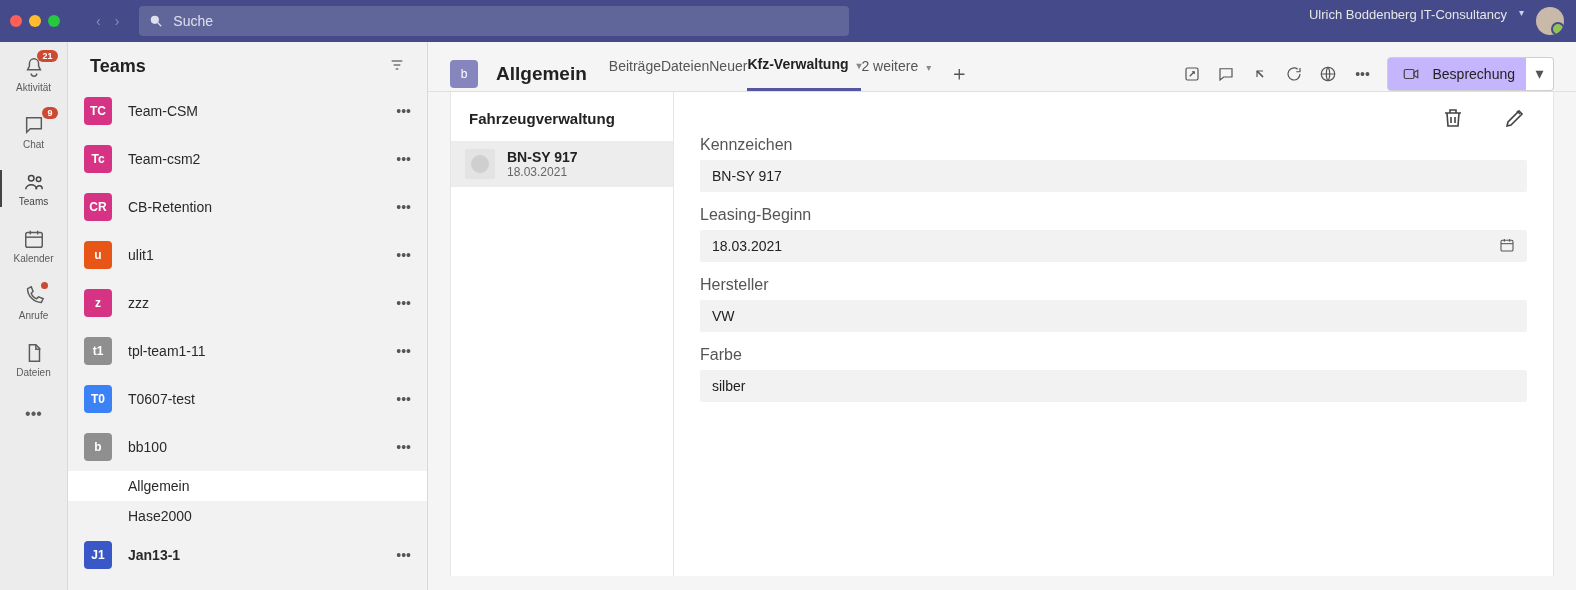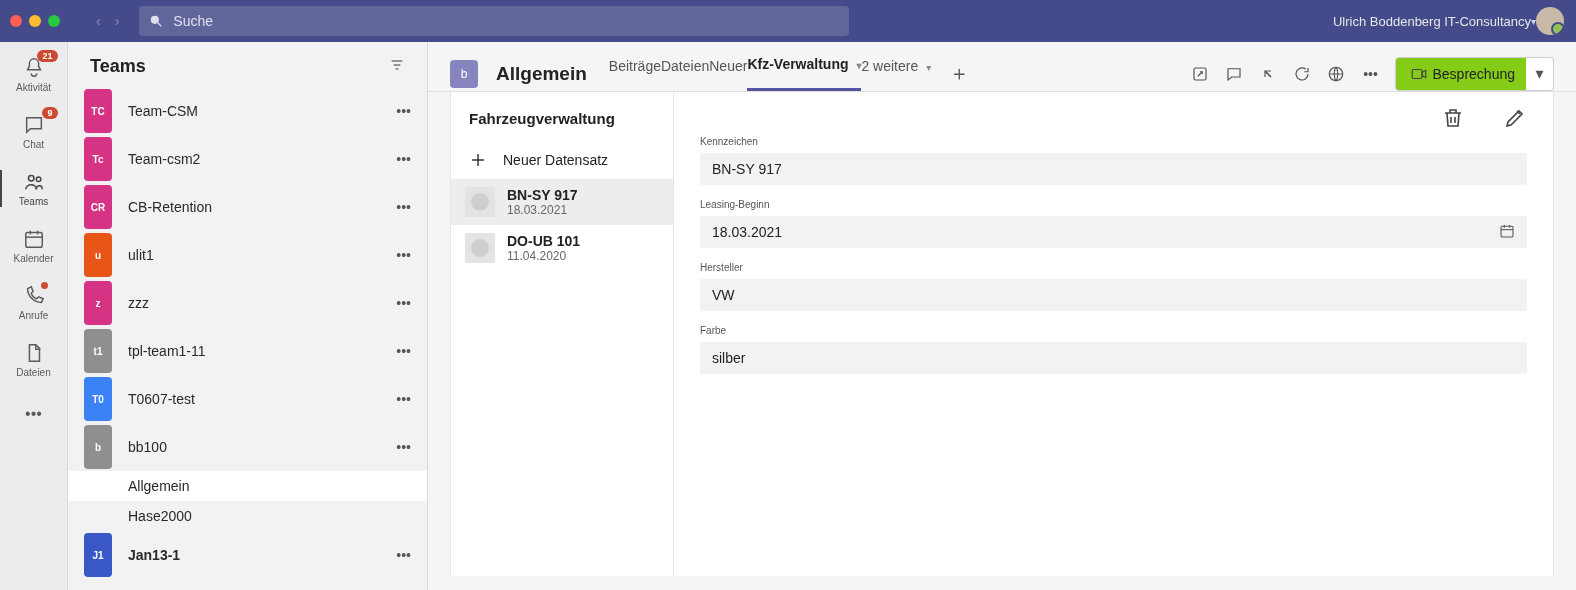--- a/index.html
+++ b/index.html
@@ -15,21 +15,21 @@
 
   .nav-arrows { display: flex; gap: 14px; margin: 0 20px; color: #cfd0e3; }
   .nav-arrows span { opacity: .5; cursor: pointer; font-size: 14px; }
 
   .searchbar { display:flex; align-items:center; flex: 0 0 710px; height:30px;
                background:#60659a; border-radius:4px; padding:0 10px; color:#dfe0ef; }
   .searchbar svg { width:14px;height:14px;fill:#dfe0ef;margin-right:10px;}
   .searchbar input { flex:1; background:transparent; border:none; outline:none; color:#dfe0ef; font-size:14px; }
   .searchbar input::placeholder { color:#dfe0ef; }
 
-  .title-right { position:absolute; right:12px; display:flex; align-items:center; }
+  .title-right { position:absolute; right:12px; display:flex; gap:12px; }
   .org-name { font-size:13px; color:#e6e6e6; }
   .chevron-down { font-size:10px; color:#cfd0e3; }
   .avatar { width:28px;height:28px;border-radius:50%;background:#c8b9a8; position:relative; overflow:hidden; }
   .avatar::after{content:'';position:absolute;right:-1px;bottom:-1px;width:10px;height:10px;border-radius:50%;background:#92c353;border:2px solid #454A8A;}
 
   
   .body { display:flex; height:calc(590px - 42px); }
   .apprail { width:68px; background:#ececec; border-right:1px solid #d9d9d9; display:flex;flex-direction:column;align-items:center; padding-top:8px; gap:8px;}
   .rail-item { width:68px; display:flex;flex-direction:column;align-items:center; gap:2px; padding:6px 0; font-size:10px; color:#5b5b5b; cursor:pointer; position:relative;}
   .rail-item.active { color:#444; }
@@ -41,42 +41,42 @@
   .rail-dot   { position:absolute; top:-2px; right:-2px; width:7px;height:7px;border-radius:50%;background:#cc4a31;}
   .rail-more  { margin-top:4px; }
 
   
   .teams-pane { width:360px; background:#f2f2f2; border-right:1px solid #d9d9d9; display:flex;flex-direction:column; }
   .teams-head { display:flex; align-items:center; justify-content:space-between; padding:14px 22px 10px; }
   .teams-head h1 { font-size:18px; font-weight:700; color:#222; }
   .teams-head .filter svg{width:16px;height:16px;fill:none;stroke:#555;stroke-width:1.8;}
   .team-scroll { overflow:auto; flex:1; }
   .team-row { display:flex; align-items:center; height:48px; padding:0 16px; cursor:pointer; position:relative;}
-  .team-av { width:28px;height:44px;border-radius:4px; display:flex;align-items:center;justify-content:center;
-             font-size:10px;color:#fff;font-weight:600;margin-right:16px;}
+  .team-av { width:28px;height:28px;border-radius:4px; display:flex;align-items:center;justify-content:center;
+             font-size:12px;color:#fff;font-weight:600;margin-right:16px;}
   .team-label{ font-size:14px; color:#292929; }
   .team-label.bold { font-weight:700; }
   .team-dots { margin-left:auto; color:#555; font-size:14px;}
   .channel-row{ display:flex; align-items:center; height:30px; padding-left:60px; font-size:14px; color:#292929; cursor:pointer;}
   .channel-row.selected{ background:#fff; }
 
   
   .main { flex:1; background:#f5f5f5; display:flex; flex-direction:column; }
   .channel-head { display:flex; align-items:center; gap:18px; padding:14px 22px 0; }
   .ch-av{ width:28px;height:28px;border-radius:4px;background:#8785bd;color:#fff;font-size:12px;display:flex;align-items:center;justify-content:center;}
   .ch-title{ font-size:19px; font-weight:700; color:#222;}
   .ch-tabs{ display:flex; align-items:center; font-size:14px; color:#555; margin-left:4px;}
   .ch-tab{ padding:0 0 16px; cursor:pointer; }
   .ch-tab.active{ color:#222; font-weight:600; border-bottom:3px solid #5357a1; }
   .ch-tab .mini-chev{font-size:10px;margin-left:4px;color:#888;}
   .ch-add{ font-size:20px; color:#555; cursor:pointer;}
   .ch-right{ margin-left:auto; display:flex; align-items:center; gap:16px; color:#555;}
   .ch-right .ico{width:18px;height:18px;display:flex;align-items:center;justify-content:center;cursor:pointer;}
   .ch-right svg{width:18px;height:18px;fill:none;stroke:#555;stroke-width:1.6;}
-  .meet-btn{ display:flex; align-items:center; gap:4px; border:1px solid #cfcfcf; border-radius:4px; height:34px; padding:0 14px; font-size:14px; color:#222; background:#84cc16;}
+  .meet-btn{ display:flex; align-items:center; gap:12px; border:1px solid #cfcfcf; border-radius:4px; height:34px; padding:0 14px; font-size:14px; color:#222; background:#c4b5fd;}
   .meet-split{ border-left:1px solid #cfcfcf; height:34px; width:28px; display:flex;align-items:center;justify-content:center; border:1px solid #cfcfcf; border-left:none; border-radius:0 4px 4px 0; margin-left:-4px; background:#fff;}
 
   .divider{ height:1px; background:#e0e0e0; margin:0 0 0 0;}
 
   
   .tab-body { display:flex; flex:1; padding:0 22px 14px; gap:0; }
   .list-col { width:224px; background:#fff; border:1px solid #e6e6e6; border-top:none; border-bottom:none; padding-top:18px;}
   .list-col h2{ font-size:15px; font-weight:600; color:#222; padding:0 18px 14px;}
   .new-row{ display:flex; align-items:center; gap:14px; padding:8px 16px; font-size:14px; color:#222; cursor:pointer;}
   .new-row .plus{ width:22px;height:22px; display:flex;align-items:center;justify-content:center;}
@@ -85,21 +85,21 @@
   .rec-row.selected{ background:#ededed; }
   .rec-thumb{ width:30px;height:30px;background:#e3e3e3;border-radius:2px;position:relative;}
   .rec-thumb::after{content:'';position:absolute;inset:6px;border-radius:50%;background:#cfcfcf;}
   .rec-title{ font-size:14px;font-weight:600;color:#222;}
   .rec-sub{ font-size:12px;color:#666;}
 
   .detail-col{ flex:1; background:#fff; border:1px solid #e6e6e6; border-left:none; border-top:none; border-bottom:none; padding:14px 26px;}
   .detail-actions{ display:flex; justify-content:flex-end; gap:38px; padding-bottom:6px;}
   .detail-actions svg{width:24px;height:24px;fill:none;stroke:#444;stroke-width:1.6;cursor:pointer;}
   .field{ margin-bottom:14px; }
-  .field label{ display:block; font-size:10px; color:#555; margin-bottom:6px;}
+  .field label{ display:block; font-size:16px; color:#555; margin-bottom:6px;}
   .field .val{ display:flex; align-items:center; background:#f2f2f2; border-radius:2px; height:32px; padding:0 12px; font-size:14px; color:#222;}
   .field .date-ico{ margin-left:auto; }
   .field .date-ico svg{width:16px;height:16px;fill:none;stroke:#555;stroke-width:1.6;}
 </style>
 </head>
 <body>
 
 <div class="titlebar">
   <div class="mac-buttons">
     <div class="mac-dot mac-close"></div>
@@ -309,42 +309,26 @@
           </div>
           <div class="meet-split">▾</div>
         </div>
       </div>
     </div>
     <div class="divider"></div>
 
     <div class="tab-body">
       <div class="list-col">
         <h2>Fahrzeugverwaltung</h2>
-        <div class="new-row">
-          <span class="plus">
-              <svg viewBox="0 0 24 24">
-                <line x1="12" y1="4" x2="12" y2="20"></line>
-                <line x1="4" y1="12" x2="20" y2="12"></line>
-              </svg>
-            </span>
-          <span>Neuer Datensatz</span>
-        </div>
         <div id="rec-list">
             <div class="rec-row selected">
               <div class="rec-thumb"></div>
                <div>
                 <div class="rec-title">BN-SY 917</div>
                     <div class="rec-sub">18.03.2021</div>
-              </div>
-            </div>
-            <div class="rec-row">
-              <div class="rec-thumb"></div>
-               <div>
-                <div class="rec-title">DO-UB 101</div>
-                    <div class="rec-sub">11.04.2020</div>
               </div>
             </div>
           </div>
       </div>
 
       <div class="detail-col">
         <div class="detail-actions">
           <svg viewBox="0 0 24 24">
               <path d="M4 7h16M9 7V4h6v3M6 7l1 13h10l1-13"></path>
               <line x1="10" y1="11" x2="10" y2="17"></line>

